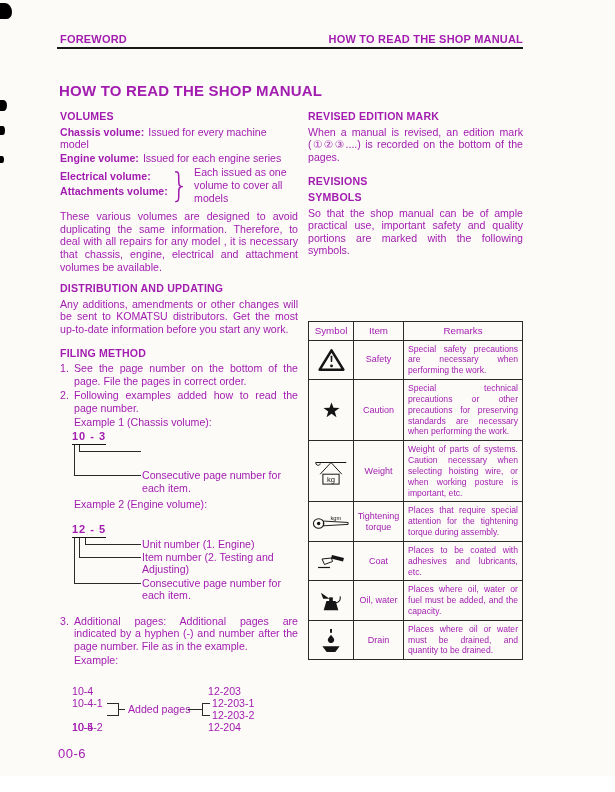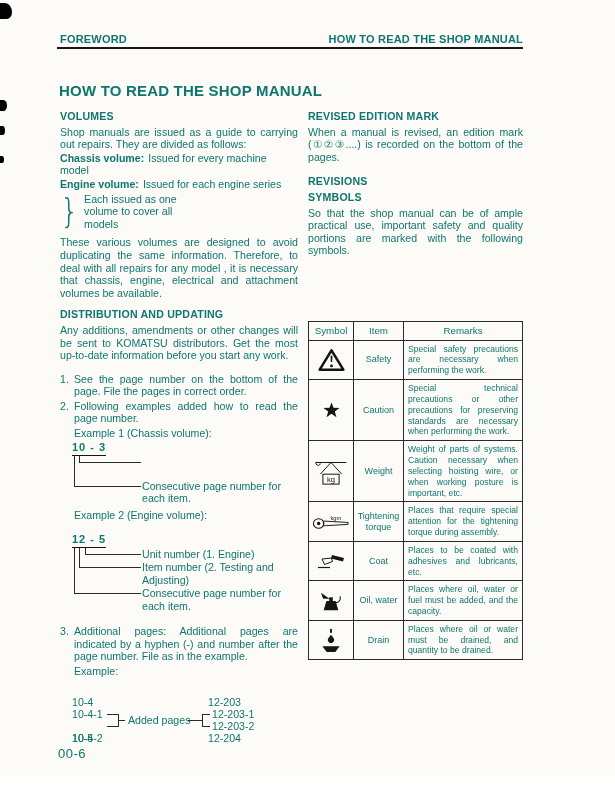--- a/index.html
+++ b/index.html
@@ -1,17 +1,17 @@
 <!DOCTYPE html>
 <html><head>
 <meta charset="utf-8">
 <style>
   html,body{margin:0;padding:0;background:#ffffff;}
   .page{position:relative;width:615px;height:776px;background:#fcfbf8;overflow:hidden;
-        font-family:"Liberation Sans",sans-serif;color:#0f766e;}
+        font-family:"Liberation Sans",sans-serif;color:#a21caf;}
   
   .sm{position:absolute;left:0;background:#000;}
   .sm1{top:3px;width:12px;height:16px;border-radius:0 60% 45% 0;}
   .sm2{top:100px;width:7px;height:11px;border-radius:0 50% 50% 0;}
   .sm3{top:126px;width:5px;height:9px;border-radius:0 50% 50% 0;}
   .sm4{top:156px;width:4px;height:7px;border-radius:0 50% 50% 0;}
   
   .hdr{position:absolute;top:33px;font-size:11px;font-weight:bold;letter-spacing:.2px;}
   .hdr-left{left:60px;}
   .hdr-right{right:92px;}
@@ -84,32 +84,36 @@
   <div class="sm sm4"></div>
 
   <span class="hdr hdr-left">FOREWORD</span>
   <span class="hdr hdr-right">HOW TO READ THE SHOP MANUAL</span>
   <div class="hdr-rule"></div>
 
   <h1 class="title">HOW TO READ THE SHOP MANUAL</h1>
 
   <div class="col col-left">
     <h2>VOLUMES</h2>
-    <p class="just mb1">Shop manuals are issued as a guide to carrying out repairs. They are divided as follows:</p>
     <p class="mb1"><b>Chassis volume:</b><span class="ml">Issued for every machine model</span></p>
     <p class="mb2"><b>Engine volume:</b><span class="ml">Issued for each engine series</span></p>
     <div class="brace-block">
+      <div class="brace-labels">
+        <div>Electrical volume:</div>
+        <div>Attachments volume:</div>
+      </div>
       <span class="brace-glyph">}</span>
       <div class="brace-text">Each issued as one volume to cover all models</div>
     </div>
     <p class="just mb9">These various volumes are designed to avoid duplicating the same information. Therefore, to deal with all repairs for any model , it is necessary that chassis, engine, electrical and attachment volumes be available.</p>
 
     <h2>DISTRIBUTION AND UPDATING</h2>
     <p class="just mb11">Any additions, amendments or other changes will be sent to KOMATSU distributors. Get the most up-to-date information before you start any work.</p>
 
+    <h2>FILING METHOD</h2>
     <div class="li">
       <span class="num">1.</span>
       <span class="body">See the page number on the bottom of the page. File the pages in correct order.</span>
     </div>
     <div class="li">
       <span class="num">2.</span>
       <span class="body">Following examples added how to read the page number.</span>
     </div>
 
     <div class="ex-label">Example 1 (Chassis volume):</div>

